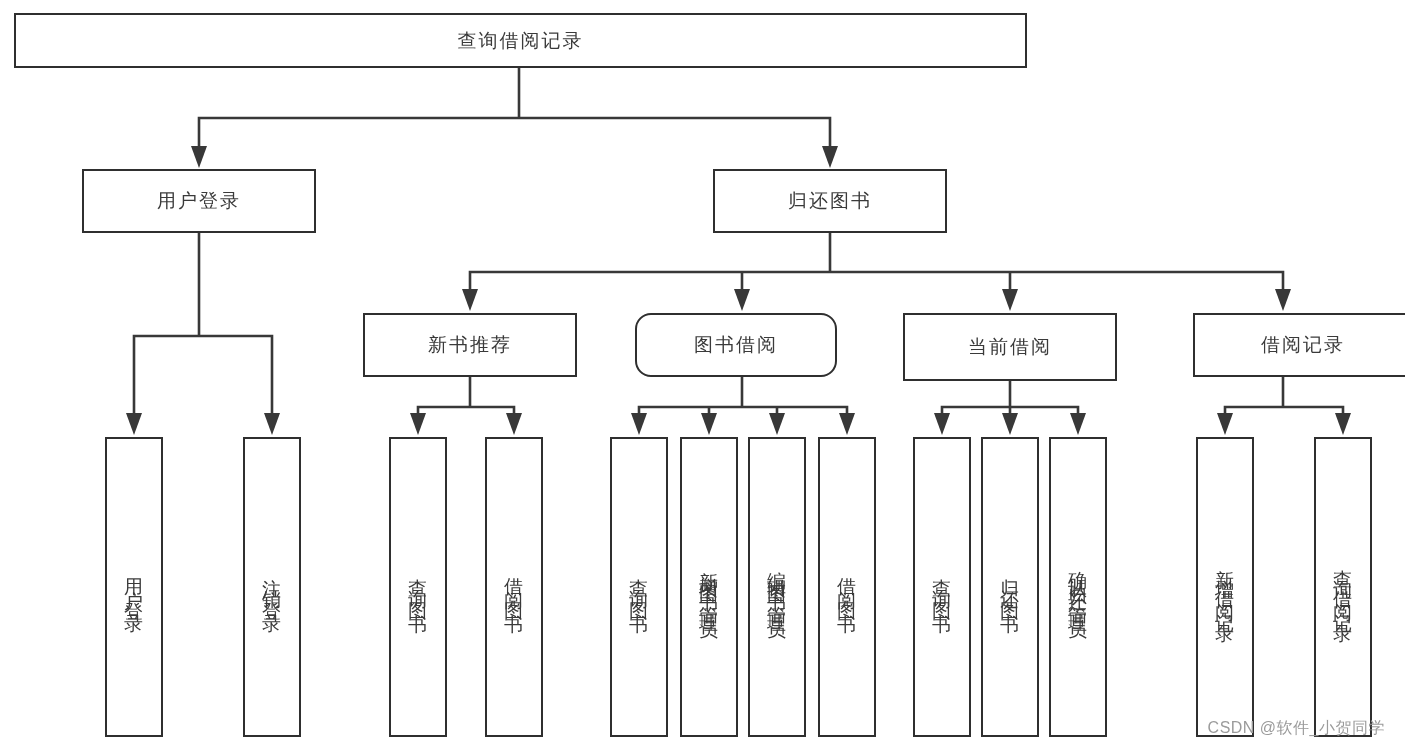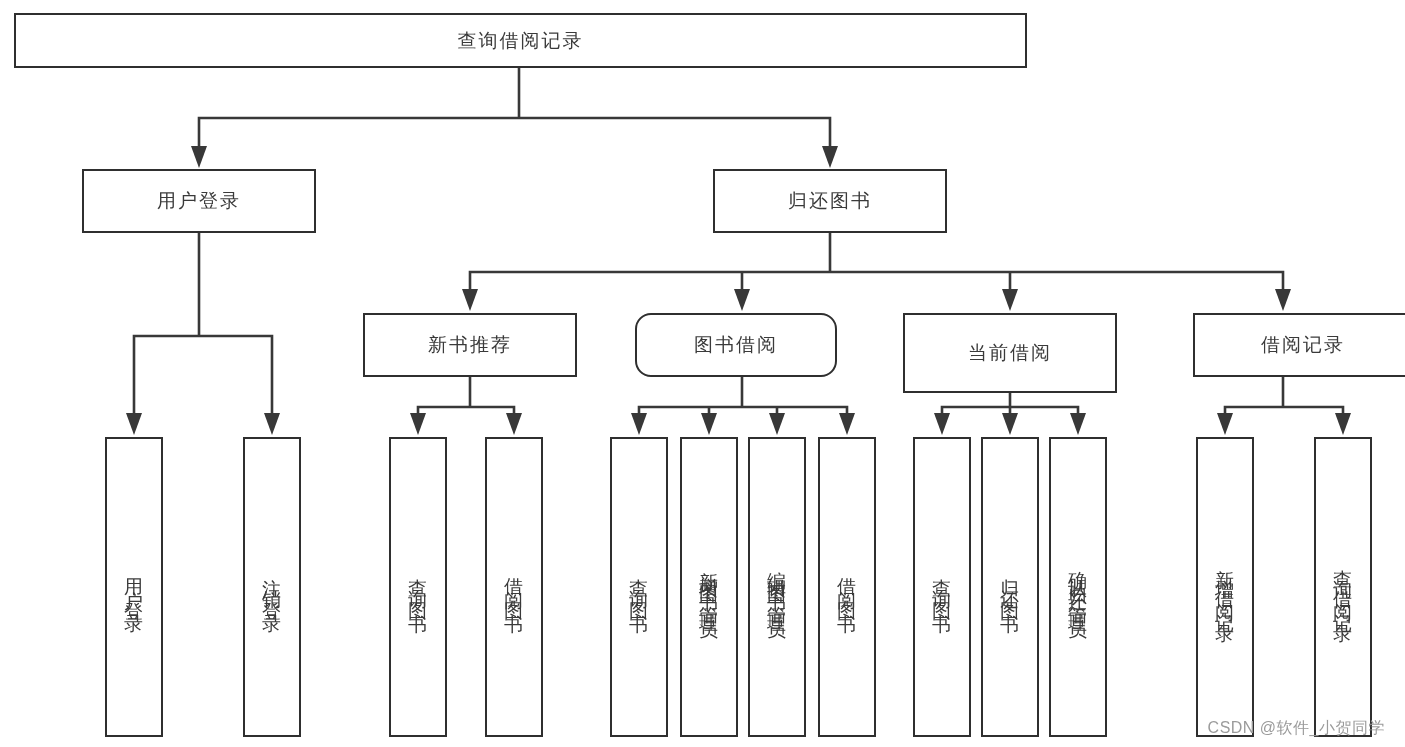--- a/index.html
+++ b/index.html
@@ -110,21 +110,21 @@
   <div class="node hbox" style="left:713px; top:169px; width:234px; height:64px;">
     <span>归还图书</span>
   </div>
 
   <div class="node hbox" style="left:363px; top:313px; width:214px; height:64px;">
     <span>新书推荐</span>
   </div>
   <div class="node hbox" style="left:635px; top:313px; width:202px; height:64px;border-radius:16px;">
     <span>图书借阅</span>
   </div>
-  <div class="node hbox" style="left:903px; top:313px; width:214px; height:80px;">
+  <div class="node hbox" style="left:903px; top:313px; width:214px; height:68px;">
     <span>当前借阅</span>
   </div>
   <div class="node hbox" style="left:1173px; top:313px; width:220px; height:64px;margin-left:20px;">
     <span>借阅记录</span>
   </div>
 
   <div class="node vbox" style="left:105px; top:437px; width:58px; height:300px;">
     <span>用户登录</span>
   </div>
   <div class="node vbox" style="left:243px; top:437px; width:58px; height:300px;">

